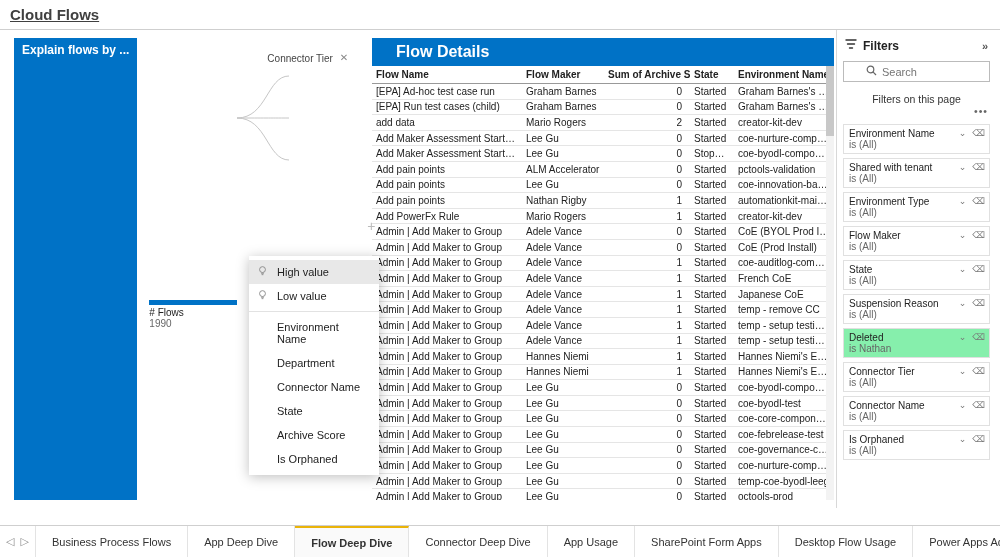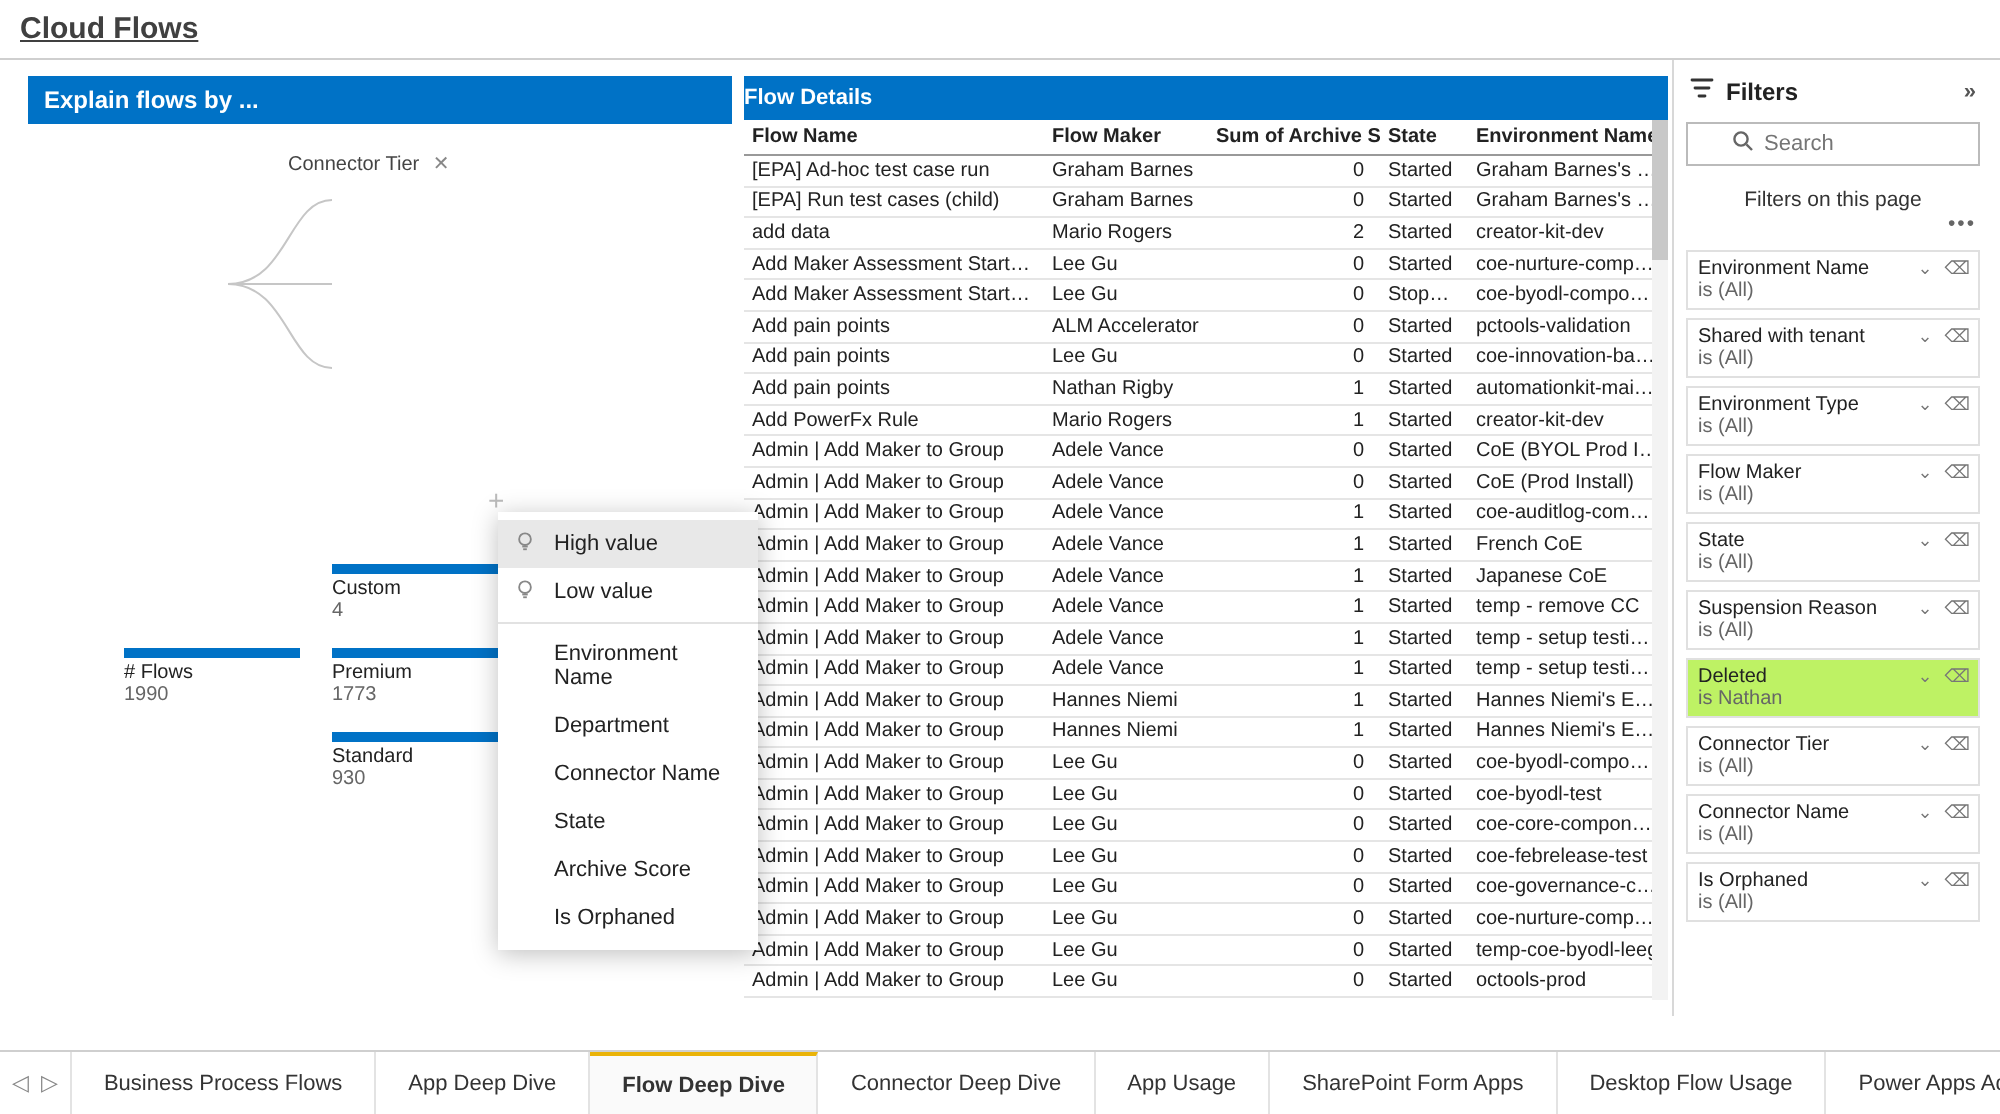--- a/index.html
+++ b/index.html
@@ -4,21 +4,21 @@
   <style>
     * { box-sizing: border-box; margin: 0; padding: 0; font-family: "Segoe UI", sans-serif; }
     body { width: 1000px; height: 557px; overflow: hidden; background: #fff; font-size: 11px; color: #222; position: relative; }
 
     .page-title { color: #404040; font-size: 15px; font-weight: 600; padding: 6px 10px; text-decoration: underline; }
     .top-divider { border-bottom: 1px solid #cfcfcf; }
 
     .main-area { display: flex; height: 478px; }
 
     
-    .viz-card { margin: 8px 6px 8px 14px; width: 352px; display: flex; flex-direction: column; }
+    .viz-card { margin: 8px 6px 8px 14px; width: 352px; display: flex; flex-direction: row; }
     .viz-header { background: #0072c6; color: #fff; padding: 5px 8px; font-size: 12px; font-weight: 600; }
     .viz-body { position: relative; flex: 1; background: #fff; border-top: none; }
 
     .legend { position: absolute; top: 14px; left: 130px; font-size: 10px; color: #444; }
     .legend .lbl { display: inline-block; vertical-align: middle;}
     .legend .x { color: #888; margin-left: 4px; }
 
     .tree { position: absolute; left: 0; top: 190px; right: 0; }
     .node { position: absolute; }
     .node .bar { background: #0072c6; height: 5px; width: 88px; margin-bottom: 2px; }
@@ -29,41 +29,41 @@
 
     
     .ctx-menu { position: absolute; top: 256px; left: 249px; width: 130px; background: #fff; box-shadow: 0 2px 12px rgba(0,0,0,0.25); z-index: 30; padding: 4px 0; }
     .ctx-item { padding: 6px 10px 6px 28px; font-size: 11px; position: relative; cursor: default; }
     .ctx-item.sel { background: #e8e8e8; }
     .bulb { position: absolute; left: 8px; top: 5px; width: 11px; height: 11px; }
     .ctx-sep { border-top: 1px solid #e2e2e2; margin: 3px 0; }
 
     
     .table-card { margin: 8px 2px 8px 0; width: 462px; display: flex; flex-direction: column; }
-    .table-header { background: #0072c6; color: #fff; padding: 5px 0; font-size: 11px; font-weight: 600; }
+    .table-header { background: #0072c6; color: #fff; padding: 5px 24px; font-size: 16px; font-weight: 600; }
     .table-wrap { flex: 1; overflow: hidden; position: relative; }
     table { border-collapse: collapse; width: 100%; table-layout: fixed; }
     th { text-align: left; font-weight: 600; font-size: 10px; padding: 3px 4px; border-bottom: 1px solid #999; white-space: nowrap; overflow: hidden; }
     td { font-size: 10px; padding: 1.8px 4px; border-bottom: 1px solid #e5e5e5; white-space: nowrap; overflow: hidden; text-overflow: ellipsis; }
     td.num { text-align: right; padding-right: 8px; }
     .scrollbar { position: absolute; right: 0; top: 0; bottom: 0; width: 8px; background: #f3f3f3; }
     .scroll-thumb { position: absolute; right: 0; top: 0; width: 8px; height: 70px; background: #c8c8c8; }
 
     
     .filters-pane { width: 160px; border-left: 1px solid #d8d8d8; padding: 6px 6px; display: flex; flex-direction: column; height: 100%; }
     .filters-head { display: flex; align-items: center; font-size: 12px; font-weight: 600; padding: 2px 2px 8px; }
     .filters-head .fi { margin-right: 6px; }
     .filters-head .chev { margin-left: auto; font-size: 11px; color: #555; }
     .search-box { display: flex; align-items: center; border: 1px solid #bbb; padding: 3px 22px; margin-bottom: 8px; }
     .search-box span.si { margin-right: 5px; color: #666; }
     .search-box input { border: none; outline: none; width: 100%; font-size: 11px; }
     .filters-section { font-size: 10.5px; color: #333; padding: 3px 2px; display: flex; align-items: center; flex-direction: column; }
     .filters-section .dots { margin-left: auto; color: #666; letter-spacing: 1px; }
     .filter-card { border: 1px solid #e0e0e0; padding: 3px 5px; margin-top: 4px; position: relative; background: #fff; }
-    .filter-card.sel { background: #bef264; }
+    .filter-card.sel { background: #86efac; }
     .filter-card .fc-name { font-size: 10px; color: #222; }
     .filter-card .fc-val { font-size: 10px; color: #666; }
     .filter-card .fc-ctrls { position: absolute; right: 4px; top: 3px; display: flex; gap: 6px; color: #777; font-size: 9px; }
     .filter-card .fc-ctrls span { cursor: default; }
 
     
     .tab-strip { position: absolute; left: 0; right: 0; bottom: 0; height: 32px; border-top: 1px solid #cfcfcf; display: flex; align-items: stretch; background: #fff; }
     .nav-arrows { display: flex; align-items: center; padding: 0 6px; gap: 6px; color: #888; border-right: 1px solid #e3e3e3; }
     .tab { padding: 0 16px; display: flex; align-items: center; border-right: 1px solid #e3e3e3; font-size: 11px; color: #333; white-space: nowrap; cursor: default; }
     .tab.active { border-top: 2px solid #eab308; font-weight: 600; background: #fafafa; }
@@ -85,21 +85,21 @@
         <span class="x">✕</span>
       </div>
 
       <svg class="svglines" width="352" height="260">
         <path d="M100 80 C130 80 130 38 152 38" stroke="#c6c6c6" fill="none" stroke-width="1"></path>
         <path d="M100 80 C130 80 130 80 152 80" stroke="#c6c6c6" fill="none" stroke-width="1"></path>
         <path d="M100 80 C130 80 130 122 152 122" stroke="#c6c6c6" fill="none" stroke-width="1"></path>
       </svg>
 
       <div class="tree">
-        <div class="node" style="left:12px; top:72px;margin-left:36px;">
+        <div class="node" style="left:12px; top:72px;">
           <div class="bar"></div>
           <div class="lbl"># Flows</div>
           <div class="val">1990</div>
         </div>
         <div class="add-node">+</div>
         <div id="tree-children">
             <div class="node" style="left: 152px; top: 30px;">
               <div class="bar"></div>
               <div class="lbl">Custom</div>
               <div class="val">4</div>

